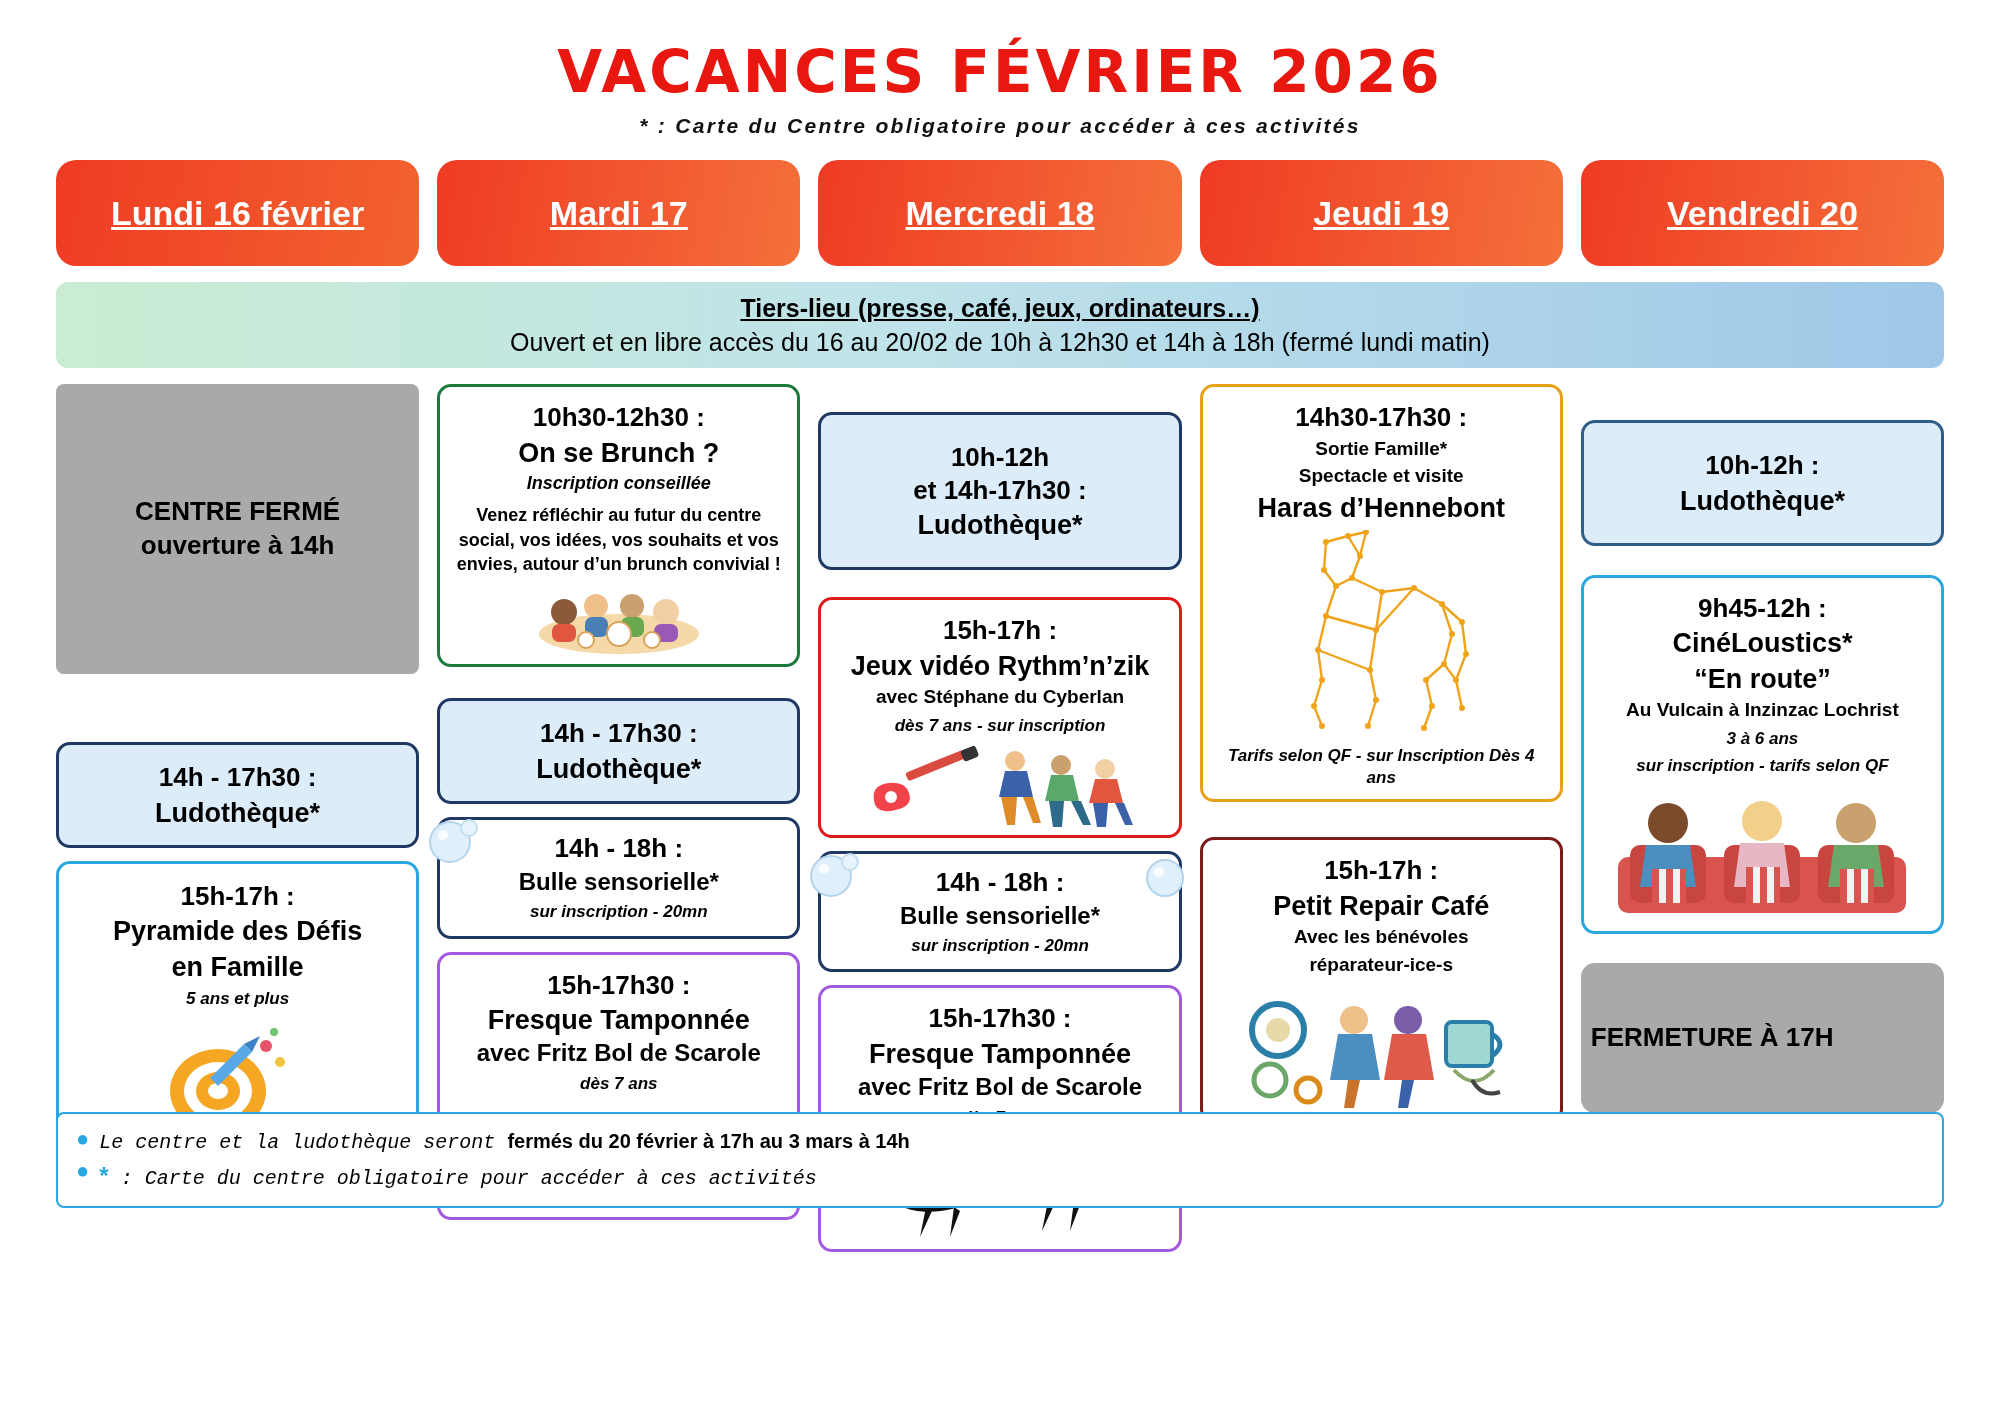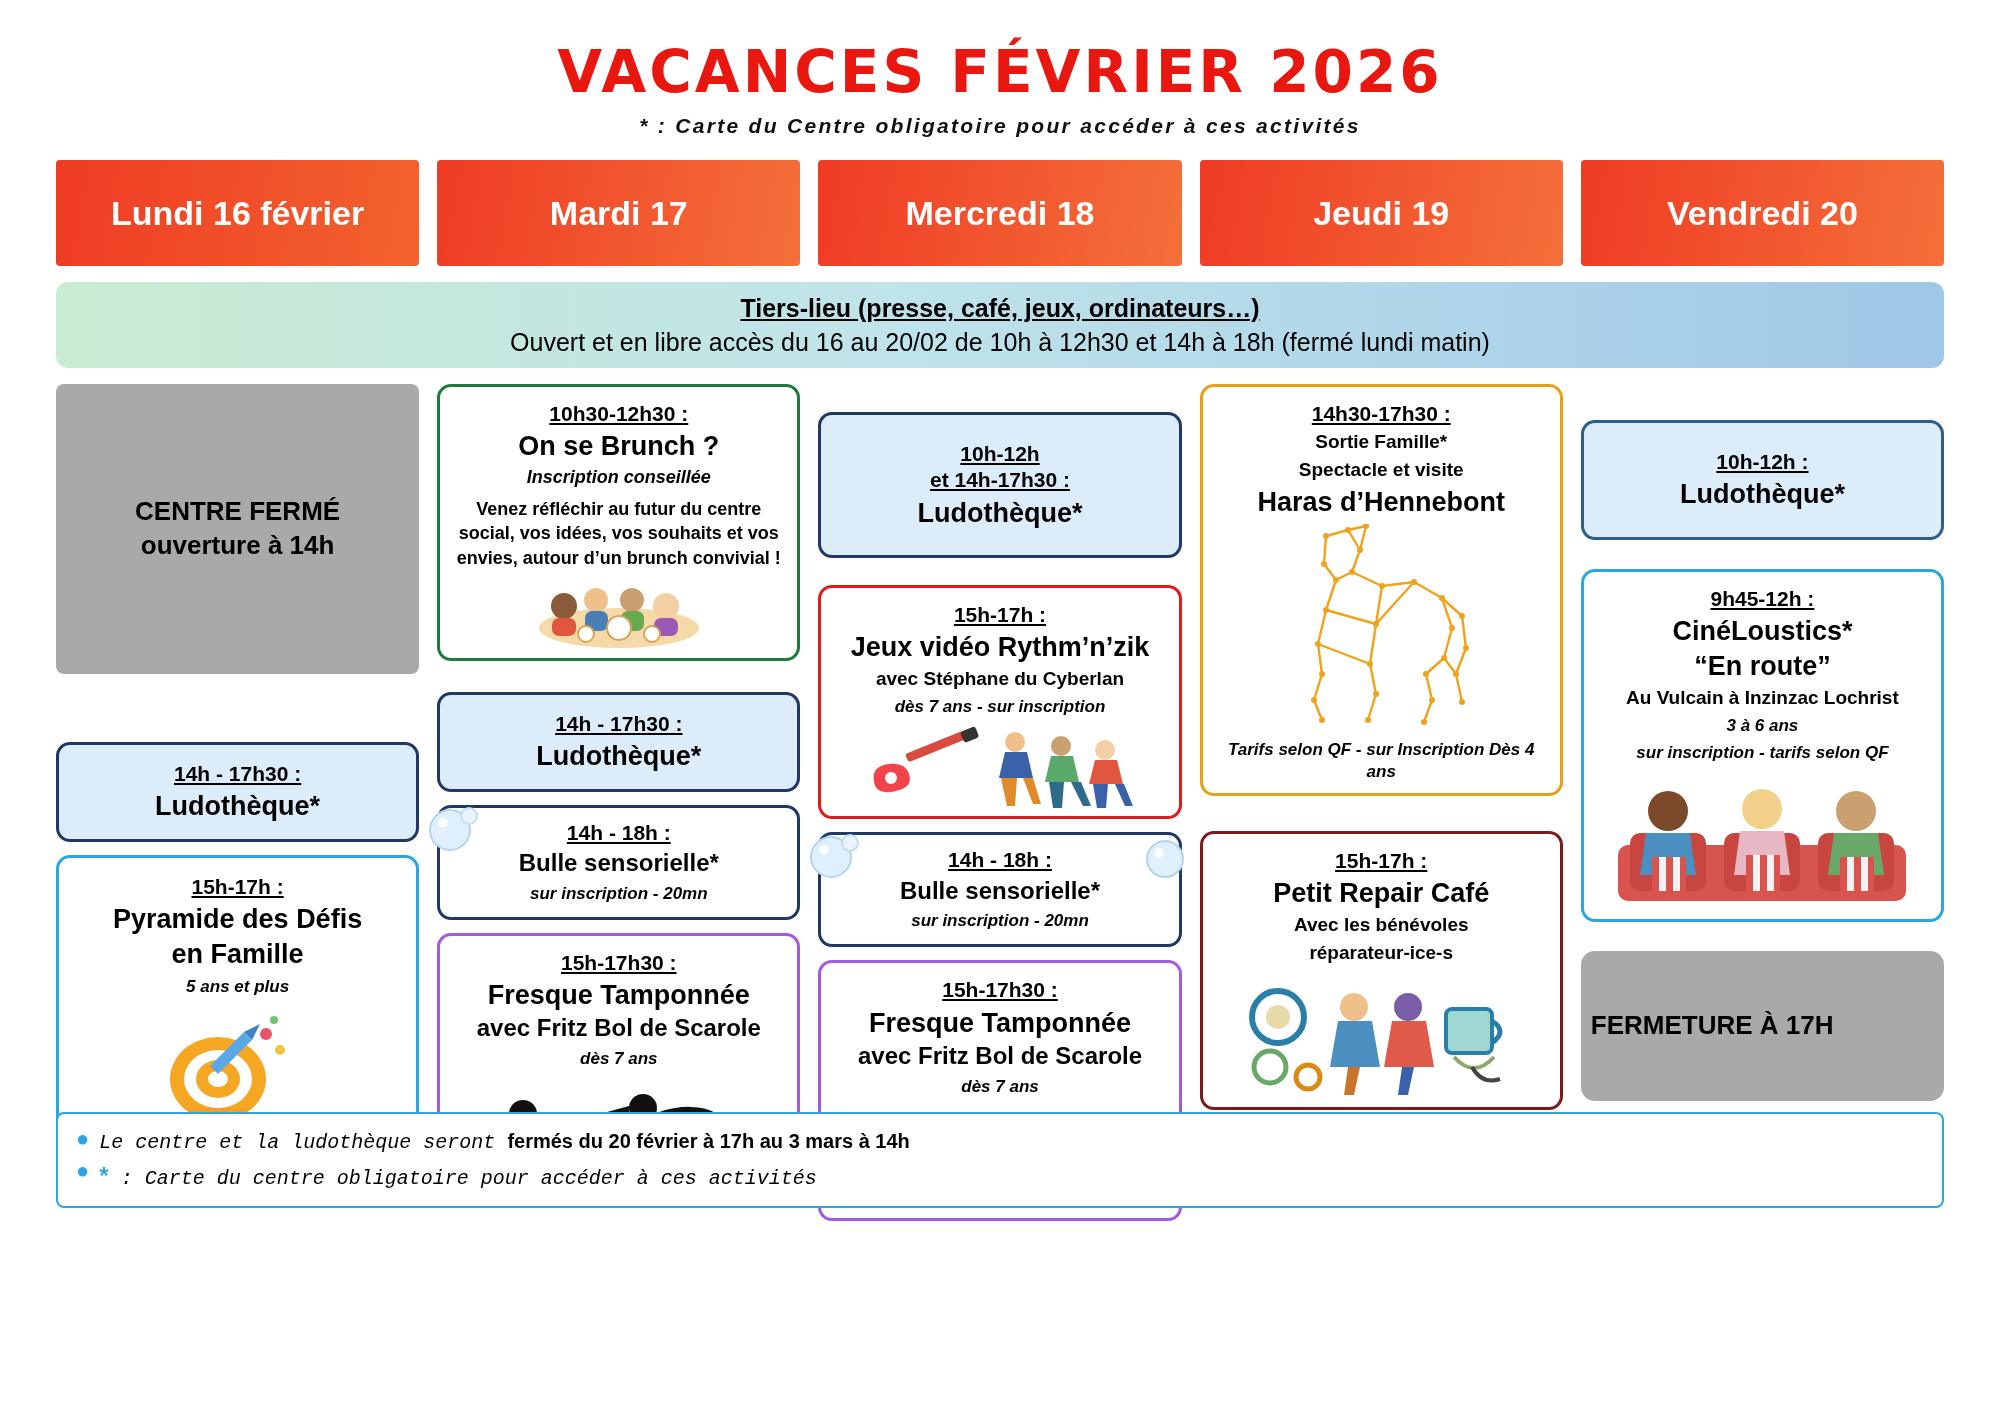--- a/index.html
+++ b/index.html
@@ -44,32 +44,33 @@
   }
 
   
   .days {
     display: flex;
     gap: 18px;
     margin-top: 22px;
   }
   .day {
     flex: 1 1 0;
-    border-radius: 4px;
+    border-radius: 20px;
     color: #fff;
     font-weight: bold;
     font-size: 34px;
     display: flex;
     align-items: center;
     justify-content: center;
     text-align: center;
     height: 106px;
     line-height: 1.12;
     padding: 0 6px;
     box-sizing: border-box;
+    text-decoration: underline;
   }
   .day.d0 { background: linear-gradient(100deg,#ef3b24 0%, #f2632e 100%); }
   .day.d1 { background: linear-gradient(100deg,#ef3b24 0%, #f4703a 100%); }
   .day.d2 { background: linear-gradient(100deg,#ef3b24 0%, #f4703a 100%); }
   .day.d3 { background: linear-gradient(100deg,#ef3b24 0%, #f4703a 100%); }
   .day.d4 { background: linear-gradient(100deg,#ef3b24 0%, #f4703a 100%); }
 
   
   .banner {
     margin-top: 16px;
@@ -107,23 +108,22 @@
   }
 
   .card {
     border-radius: 14px;
     box-sizing: border-box;
     padding: 12px 10px;
     text-align: center;
     background: #fff;
   }
   .card .time {
-    font-size: 21px;
-    font-weight: bold;
-    text-decoration: underline;
+    font-size: 26px;
+    font-weight: bold;
     line-height: 1.25;
   }
   .card .name {
     font-size: 27px;
     font-weight: bold;
     line-height: 1.2;
     margin-top: 3px;
   }
   .card .name.small { font-size: 24px; }
   .card .it {

